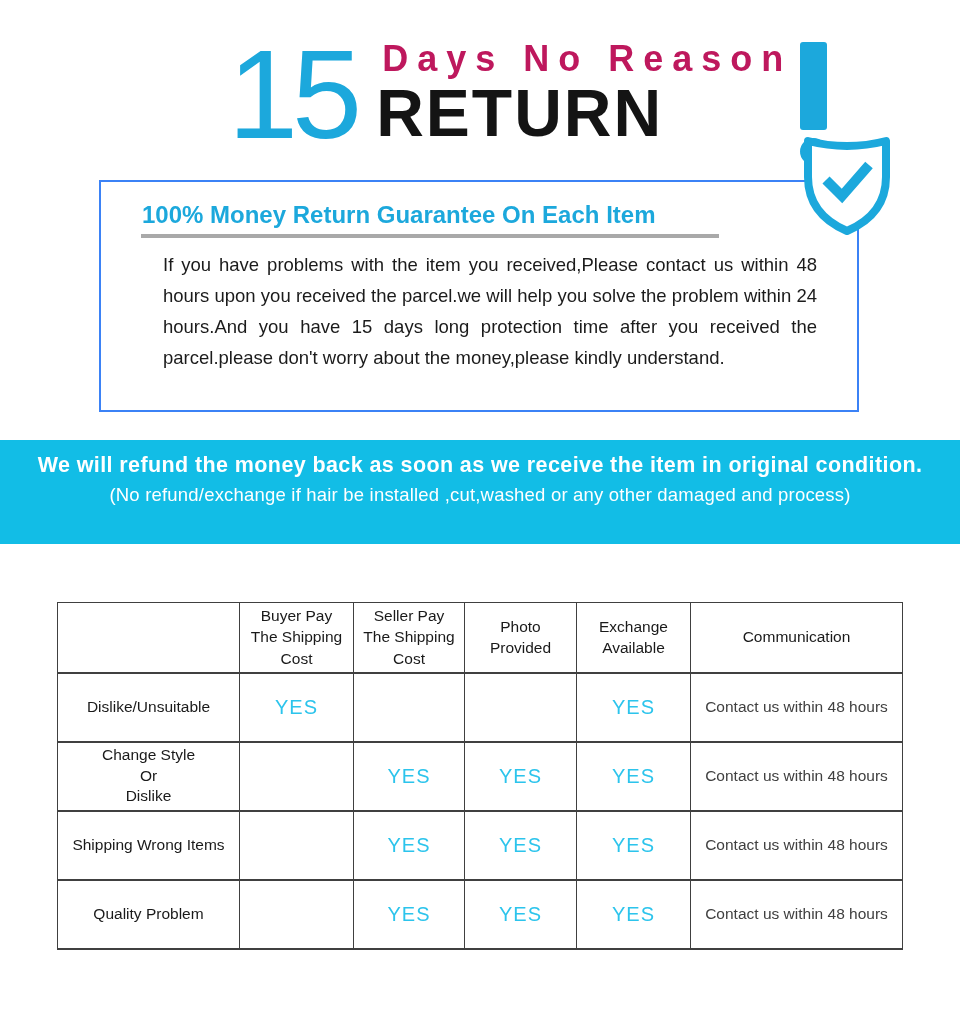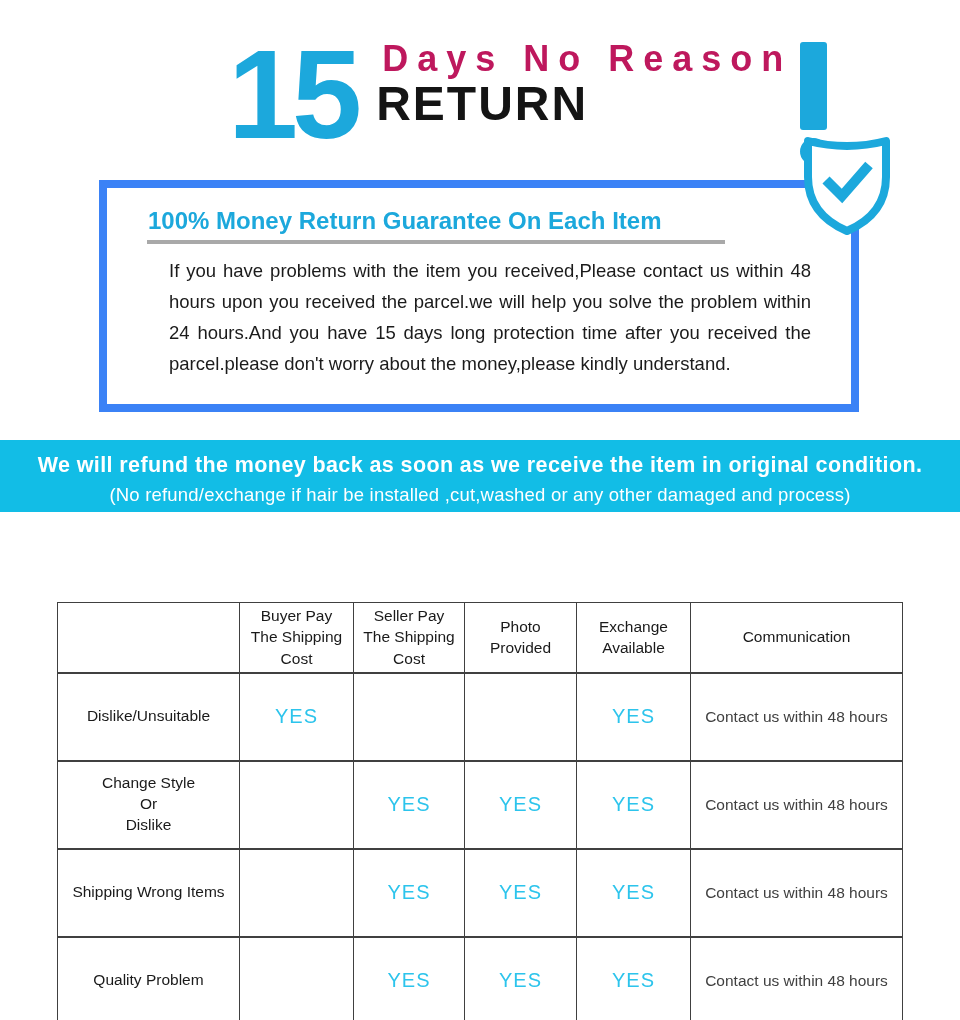--- a/index.html
+++ b/index.html
@@ -5,73 +5,73 @@
   * { margin:0; padding:0; box-sizing:border-box; }
   html,body { background:#ffffff; }
   .canvas {
     position:relative; width:960px; height:1020px; background:#ffffff;
     font-family:"Liberation Sans", sans-serif; color:#1a1a1a; overflow:hidden;
   }
 
   
   .hero { position:absolute; top:24px; left:228px; display:flex; align-items:flex-start; }
   .hero-number {
-    font-size:126px; line-height:1.12; font-weight:700; letter-spacing:-6px;
+    font-size:126px; line-height:1.12; font-weight:400; letter-spacing:-6px;
     color:var(--accent); font-family:"Liberation Sans", sans-serif;
   }
   .hero-mid { margin-left:20px; display:flex; flex-direction:column; }
   .hero-line1 {
     margin-top:14px; font-size:36px; font-weight:600; letter-spacing:9px;
     color:#be185d; white-space:nowrap; padding-left:6px;
   }
   .hero-line2 {
-    font-size:48px; font-weight:700; letter-spacing:2px; line-height:1.02;
+    font-size:66px; font-weight:700; letter-spacing:2px; line-height:1.02;
     color:#141414; white-space:nowrap;
   }
   .hero-exclaim { margin-left:8px; margin-top:18px; display:flex; flex-direction:column; align-items:center; }
   .hero-exclaim .bar  { width:27px; height:88px; background:var(--accent); border-radius:3px; }
   .hero-exclaim .dot  { width:27px; height:27px; margin-top:8px; border-radius:50%; background:var(--accent); }
 
   
   .shield { position:absolute; left:795px; top:124px; width:104px; height:114px; z-index:6; }
 
   
   .gbox {
     position:absolute; left:99px; top:180px; width:760px; height:232px;
-    border:8px solid #3b82f6; background:#ffffff; z-index:2;
+    border:2px solid #3b82f6; background:#ffffff; z-index:2;
   }
   .gbox-title { margin:19px 40px 0 41px; font-size:24px; font-weight:700; color:var(--accent); }
   .gbox-underline { margin:5px 0 0 40px; width:578px; height:4px; background:#a9a9a9; }
   .gbox-body {
     margin:11px 40px 0 62px; font-size:18.5px; line-height:31px;
     text-align:justify; color:#1b1b1b;
   }
 
   
   .banner {
-    position:absolute; top:440px; left:0; width:960px; height:72px;
+    position:absolute; top:440px; left:0; width:960px; height:104px;
     background:var(--banner); color:#ffffff; text-align:center;
   }
   .banner-line1 { padding-top:13px; font-size:21.5px; font-weight:700; letter-spacing:0.4px; }
   .banner-line2 { margin-top:6px; font-size:18.5px; font-weight:400; letter-spacing:0.2px;text-align:center; }
 
   
   .policy-table {
     position:absolute; left:57px; top:602px; width:845px;
     border-collapse:collapse; table-layout:fixed;
   }
   .policy-table th, .policy-table td {
     border:1px solid #404040; text-align:center; vertical-align:middle;
     font-family:"Liberation Sans", sans-serif;
   }
   .policy-table th {
     height:70px; font-weight:400; font-size:15.5px; line-height:1.4;
     white-space:pre-line; color:#1a1a1a;
   }
-  .policy-table td { height:88px; }
+  .policy-table td { height:69px; }
   .policy-table tr + tr td, .policy-table thead th { border-bottom-width:2px; }
   .policy-table tbody td { border-top-width:2px; }
   .row-label { font-size:15.5px; white-space:pre-line; line-height:1.35; color:#1a1a1a; }
   .accent-cell { font-size:20px; letter-spacing:1px; color:var(--yes); font-weight:400; }
   .comm-cell { font-size:15.5px; color:#404040; }
 </style>
 </head>
 <body>
 
 <div class="canvas" style="--accent: #1CA8DC; --banner: #12BDE6; --yes: #2CC4EC;">

